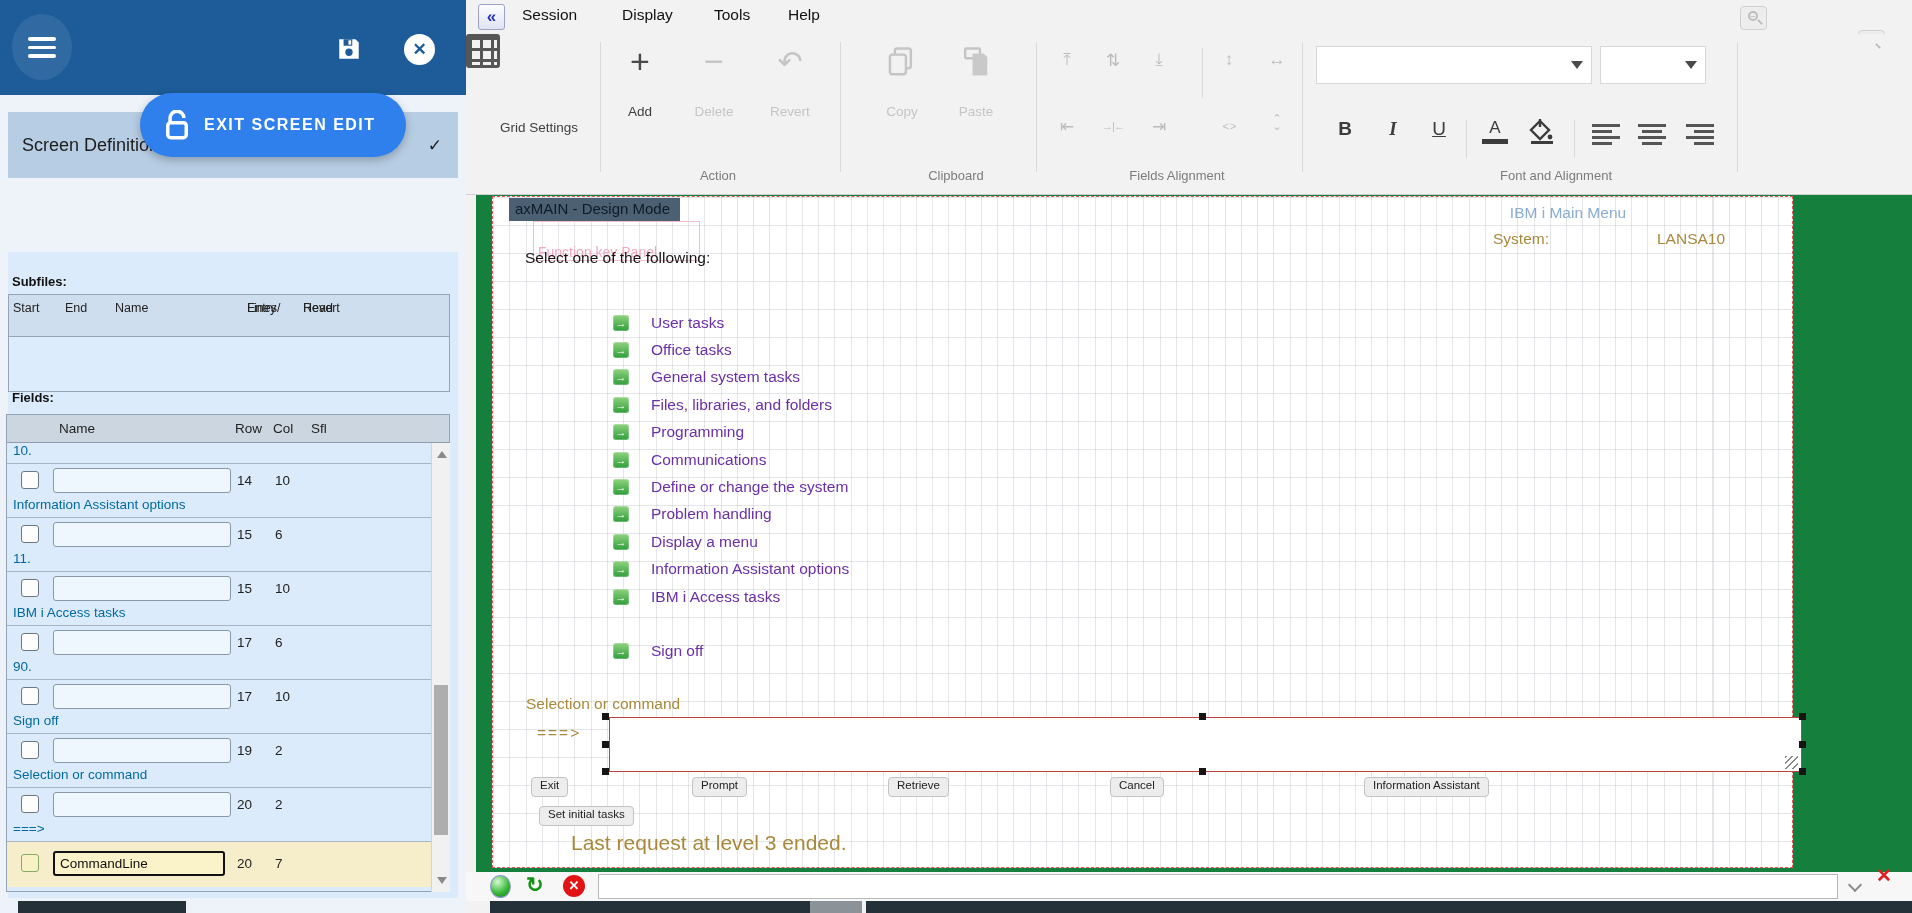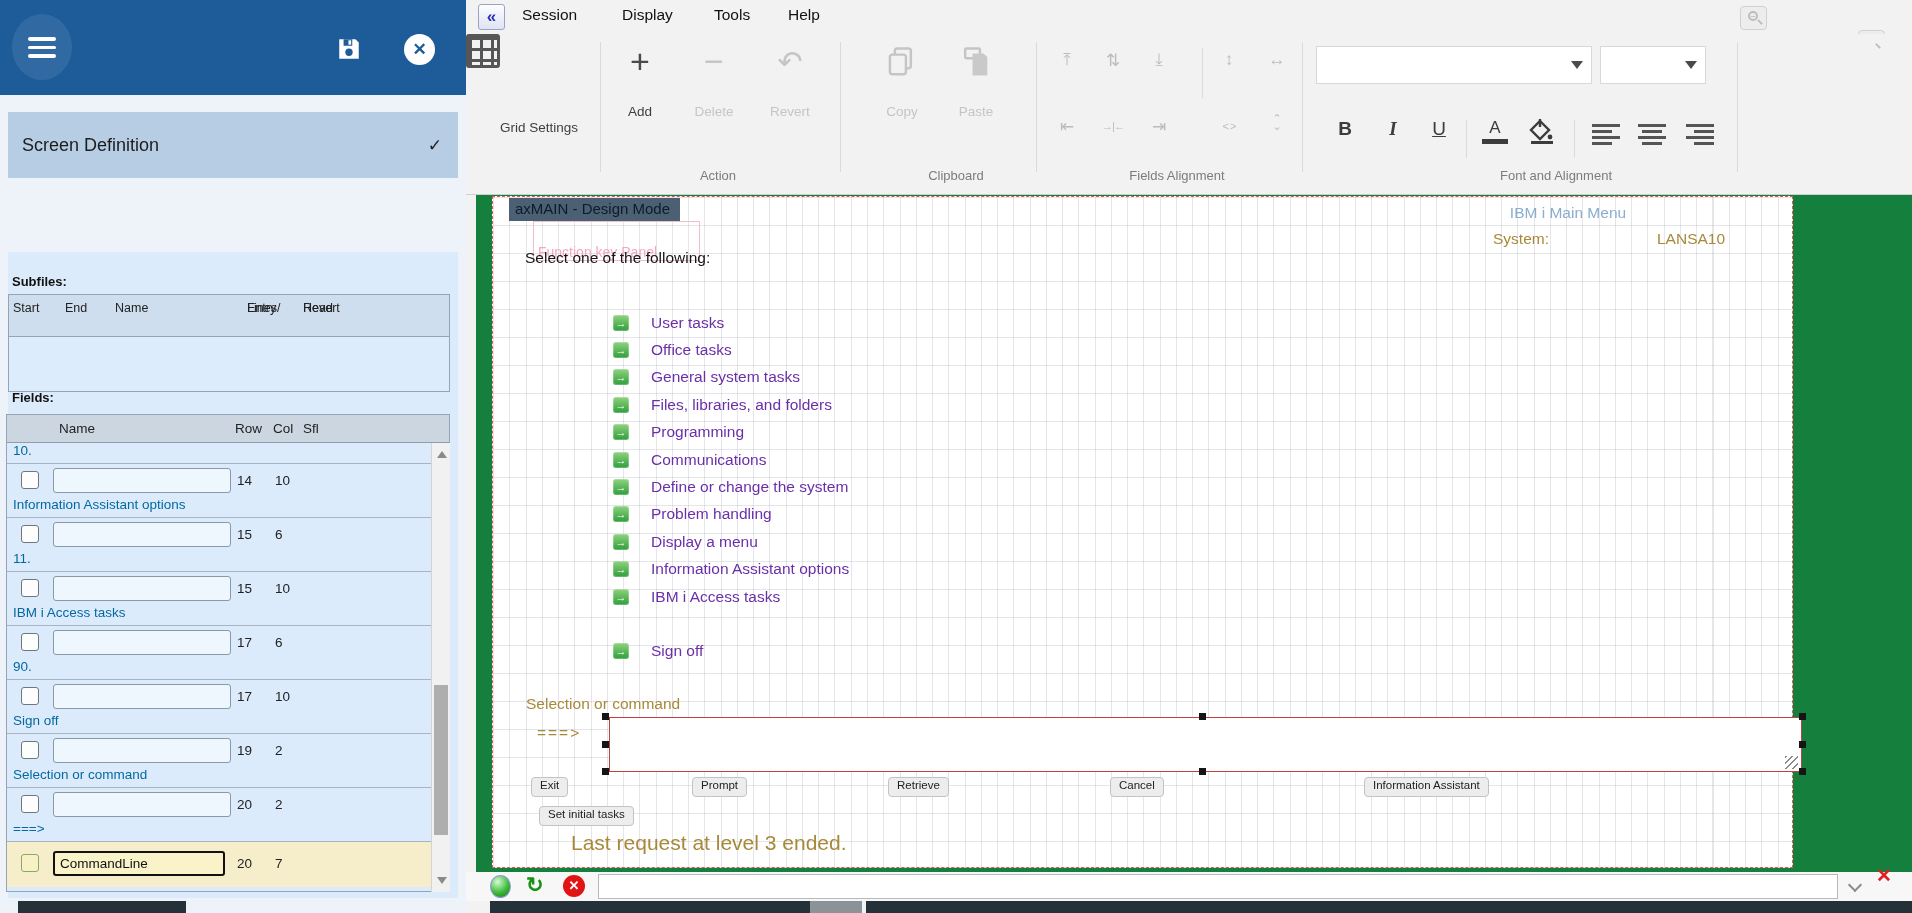--- a/index.html
+++ b/index.html
@@ -181,20 +181,27 @@
           <rect x="7" y="3" width="8" height="6" fill="#1d5c99"></rect>
           <rect x="11.5" y="4" width="2.5" height="4" fill="#fff"></rect>
           <circle cx="12" cy="15" r="3.4" fill="#1d5c99"></circle>
         </svg>
       </div>
       <div class="icon-btn close-circle" style="left:404px; top:34px;">
         <span>✕</span>
       </div>
     </div>
 
+    <div class="exit-pill">
+      <svg width="26" height="30" viewBox="0 0 22 26">
+        <path d="M5 11 V7 a6 6 0 0 1 12 0" fill="none" stroke="#fff" stroke-width="3"></path>
+        <rect x="3" y="11" width="16" height="13" rx="2.5" fill="none" stroke="#fff" stroke-width="3"></rect>
+      </svg>
+      <span class="lbl">EXIT SCREEN EDIT</span>
+    </div>
 
     <div class="side-section" id="sec-screen">
       <span>Screen Definition</span>
       <span class="sec-right" style="font-size:17px; color:#222;">✓</span>
     </div>
 
 
     <div id="side-body">
       <span class="mini-label" style="top:22px;">Subfiles:</span>
 
@@ -219,21 +226,21 @@
         <div style="height:54px;"></div>
       </div>
 
       <span class="mini-label" style="top:138px;">Fields:</span>
 
       <div id="fields-table">
         <div id="fields-head">
           <span style="left:52px;">Name</span>
           <span style="left:228px;">Row</span>
           <span style="left:266px;">Col</span>
-          <span style="left:296px;text-align:center;">Sfl</span>
+          <span style="left:304px;text-align:center;">Sfl</span>
         </div>
         <div id="fields-rows">
 
             <div class="frow" data-variant="clipped">
 
               <span class="flabel">10.</span>
             </div>
 
             <div class="frow" data-variant="">
               <span class="cb"></span>

